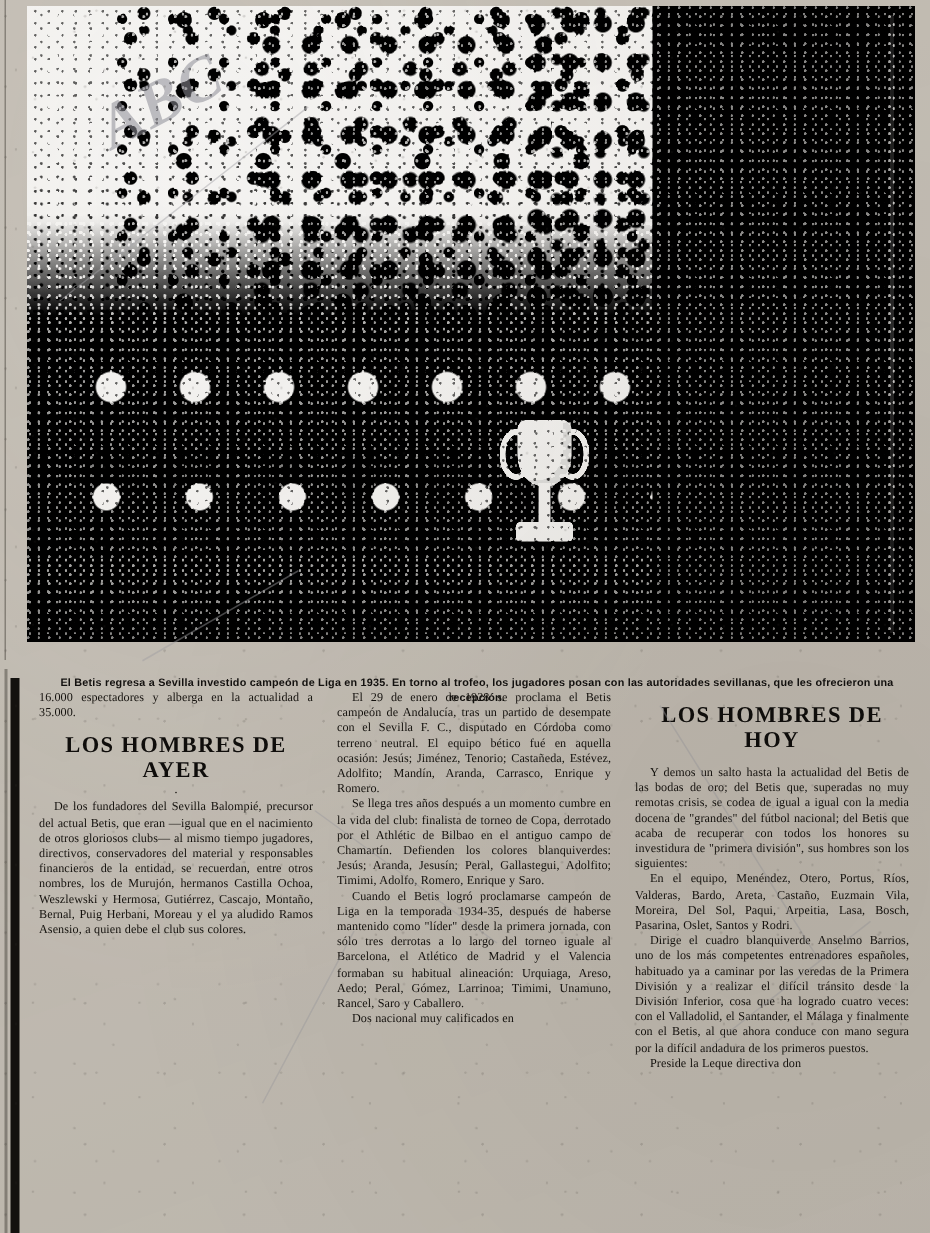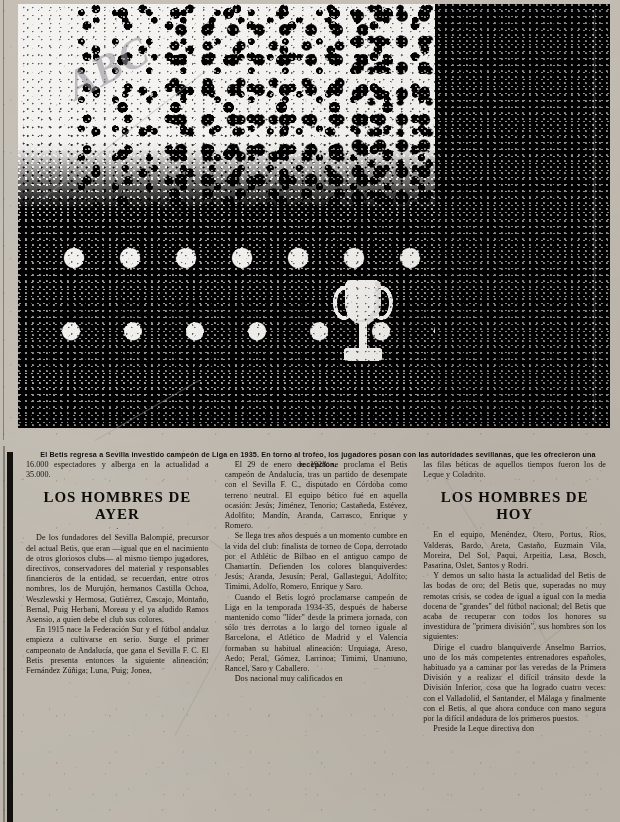--- a/index.html
+++ b/index.html
@@ -290,35 +290,33 @@
 
   <div class="caption inky">El Betis regresa a Sevilla investido campeón de Liga en 1935. En torno al trofeo, los jugadores posan con las autoridades sevillanas, que les ofrecieron una recepción.</div>
 
   <div class="cols">
 
     <div class="col inky">
       <p class="cont">16.000 espectadores y alberga en la actualidad a 35.000.</p>
       <h2 class="sect">LOS HOMBRES DE AYER</h2>
       <span class="dotmark">·</span>
       <p>De los fundadores del Sevilla Balompié, precursor del actual Betis, que eran —igual que en el nacimiento de otros gloriosos clubs— al mismo tiempo jugadores, directivos, conservadores del material y responsables financieros de la entidad, se recuerdan, entre otros nombres, los de Murujón, hermanos Castilla Ochoa, Weszlewski y Hermosa, Gutiérrez, Cascajo, Montaño, Bernal, Puig Herbani, Moreau y el ya aludido Ramos Asensio, a quien debe el club sus colores.</p>
-      <p>En 1915 nace la Federación Sur y el fútbol andaluz empieza a cultivarse en serio. Surge el primer campeonato de Andalucía, que gana el Sevilla F. C. El Betis presenta entonces la siguiente alineación; Fernández Zúñiga; Luna, Puig; Jonea,</p>
     </div>
 
     <div class="col inky">
       <p>El 29 de enero de 1928 se proclama el Betis campeón de Andalucía, tras un partido de desempate con el Sevilla F. C., disputado en Córdoba como terreno neutral. El equipo bético fué en aquella ocasión: Jesús; Jiménez, Tenorio; Castañeda, Estévez, Adolfito; Mandín, Aranda, Carrasco, Enrique y Romero.</p>
       <p>Se llega tres años después a un momento cumbre en la vida del club: finalista de torneo de Copa, derrotado por el Athlétic de Bilbao en el antiguo campo de Chamartín. Defienden los colores blanquiverdes: Jesús; Aranda, Jesusín; Peral, Gallastegui, Adolfito; Timimi, Adolfo, Romero, Enrique y Saro.</p>
       <p>Cuando el Betis logró proclamarse campeón de Liga en la temporada 1934-35, después de haberse mantenido como "líder" desde la primera jornada, con sólo tres derrotas a lo largo del torneo iguale al Barcelona, el Atlético de Madrid y el Valencia formaban su habitual alineación: Urquiaga, Areso, Aedo; Peral, Gómez, Larrinoa; Timimi, Unamuno, Rancel, Saro y Caballero.</p>
       <p>Dos nacional muy calificados en</p>
     </div>
 
     <div class="col inky">
-      <p class="cont">las filas béticas de aquellos tiempos fueron los de Leque y Coladrito.</p>
       <h2 class="sect">LOS HOMBRES DE HOY</h2>
+      <p>Y demos un salto hasta la actualidad del Betis de las bodas de oro; del Betis que, superadas no muy remotas crisis, se codea de igual a igual con la media docena de "grandes" del fútbol nacional; del Betis que acaba de recuperar con todos los honores su investidura de "primera división", sus hombres son los siguientes:</p>
       <p>En el equipo, Menéndez, Otero, Portus, Ríos, Valderas, Bardo, Areta, Castaño, Euzmain Vila, Moreira, Del Sol, Paqui, Arpeitia, Lasa, Bosch, Pasarina, Oslet, Santos y Rodri.</p>
-      <p>Y demos un salto hasta la actualidad del Betis de las bodas de oro; del Betis que, superadas no muy remotas crisis, se codea de igual a igual con la media docena de "grandes" del fútbol nacional; del Betis que acaba de recuperar con todos los honores su investidura de "primera división", sus hombres son los siguientes:</p>
       <p>Dirige el cuadro blanquiverde Anselmo Barrios, uno de los más competentes entrenadores españoles, habituado ya a caminar por las veredas de la Primera División y a realizar el difícil tránsito desde la División Inferior, cosa que ha logrado cuatro veces: con el Valladolid, el Santander, el Málaga y finalmente con el Betis, al que ahora conduce con mano segura por la difícil andadura de los primeros puestos.</p>
       <p>Preside la Leque directiva don</p>
     </div>
 
   </div>
 
   <div class="scratch scratch-1"></div>
   <div class="scratch scratch-2"></div>
   <div class="scratch scratch-3"></div>
   <div class="scratch scratch-4"></div>

